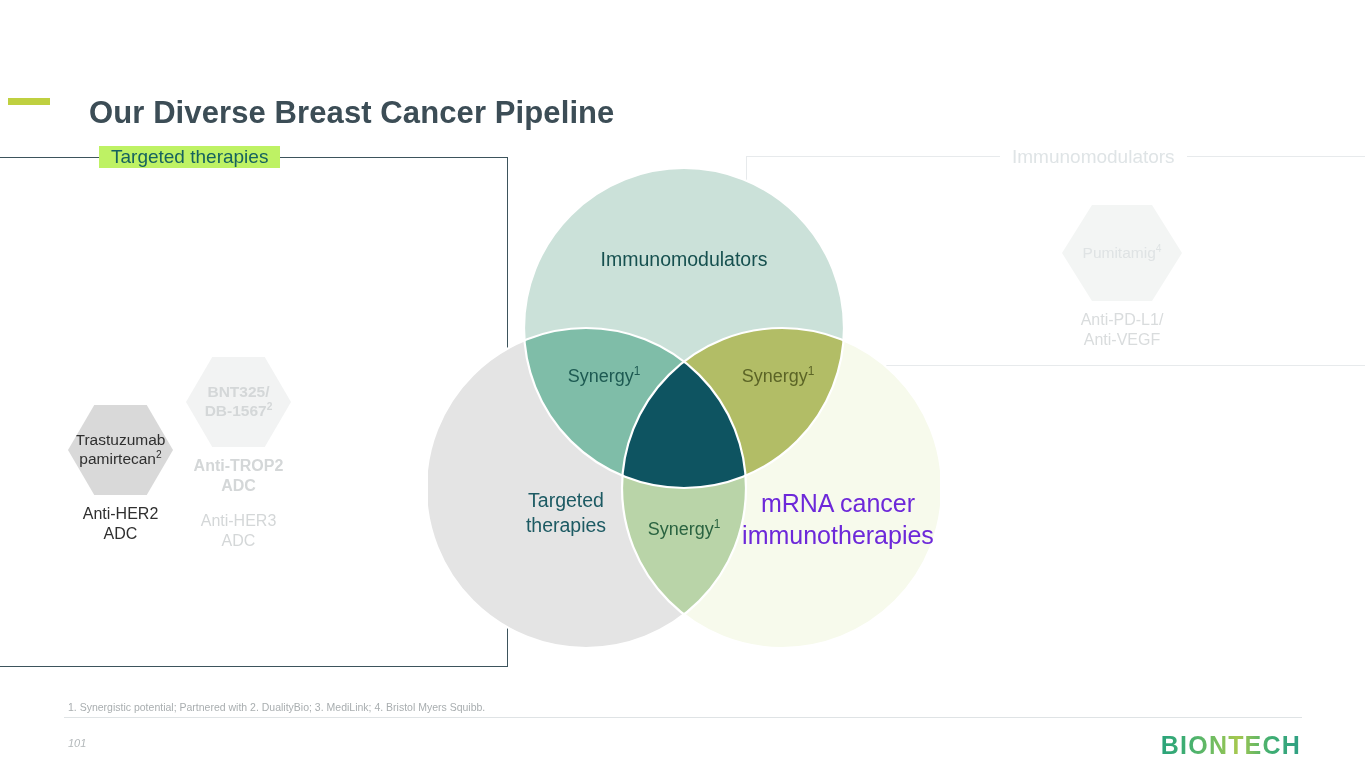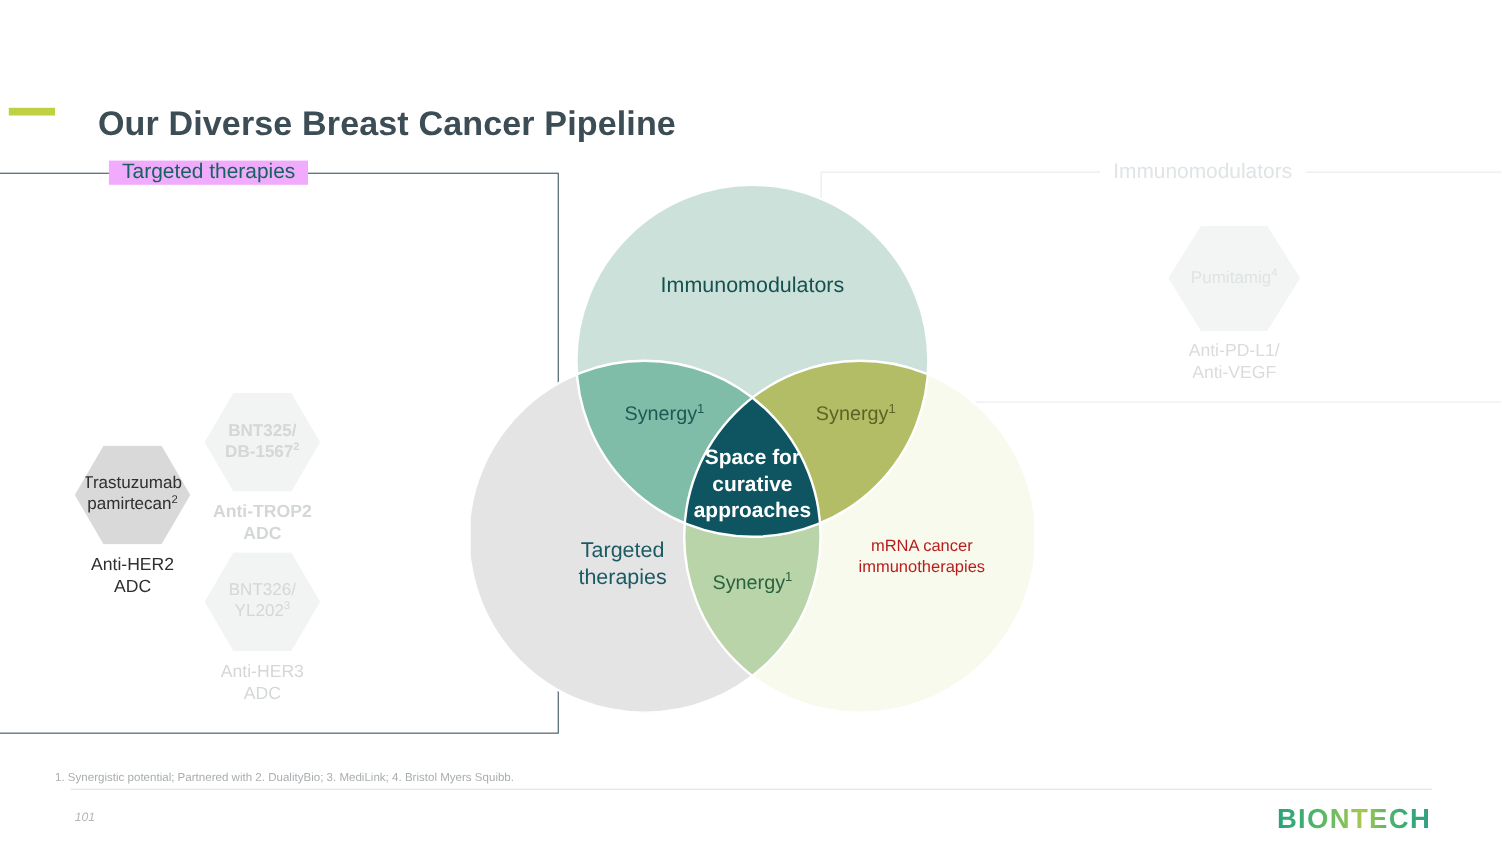--- a/index.html
+++ b/index.html
@@ -47,21 +47,21 @@
     width: 510px;
     height: 510px;
     border: 1.6px solid #3d545c;
     box-sizing: border-box;
   }
   .panel-left-label {
     position: absolute;
     left: 99px;
     top: 146px;
     padding: 0 12px;
-    background: #f0abfc;
+    background: #bef264;
     font-size: 19px;
     color: #16625e;
     white-space: nowrap;
   }
 
   
   .panel-right {
     position: absolute;
     left: 746px;
     top: 156px;
@@ -124,36 +124,36 @@
     top: 168px;
   }
   .venn-label {
     position: absolute;
     text-align: center;
     white-space: nowrap;
     pointer-events: none;
   }
   .lbl-immuno { font-size: 19.5px; color: #16504f; }
   .lbl-targeted { font-size: 19.5px; color: #1c5a63; line-height: 1.26; }
-  .lbl-mrna { font-size: 15px; color: #b91c1c; line-height: 1.26; }
+  .lbl-mrna { font-size: 25px; color: #6d28d9; line-height: 1.26; }
   .lbl-syn { font-size: 18px; }
   .lbl-syn-left { color: #1d5a52; }
   .lbl-syn-right { color: #5b6426; }
   .lbl-syn-bottom { color: #2a6340; }
   .lbl-center {
     font-size: 19px;
     font-weight: bold;
     color: #ffffff;
     line-height: 1.26;
   }
 
   
   .footnote {
     position: absolute;
-    left: 50px;
+    left: 68px;
     top: 701px;
     font-size: 10.5px;
     color: #a9aeb0;
     white-space: nowrap;
   }
   .footer-rule {
     position: absolute;
     left: 64px;
     top: 717px;
     width: 1238px;
@@ -204,23 +204,20 @@
   </div>
 
   <div class="hex-group hex-ghost" style="left:186px; top:357px; width:105px;font-weight:bold;">
     <div class="hex" style="width:105px; height:90px;">
       <div class="hex-text"><span>BNT325/</span><br><span>DB-1567</span><sup>2</sup></div>
     </div>
     <div class="hex-caption"><span>Anti-TROP2</span><br><span>ADC</span></div>
   </div>
 
   <div class="hex-group hex-ghost" style="left:186px; top:502px; width:105px;">
-    <div class="hex" style="width:105px; height:90px;">
-      <div class="hex-text"><span>BNT326/</span><br><span>YL202</span><sup>3</sup></div>
-    </div>
     <div class="hex-caption"><span>Anti-HER3</span><br><span>ADC</span></div>
   </div>
 
   <div class="hex-group hex-ghost-r" style="left:1062px; top:205px; width:120px;">
     <div class="hex" style="width:120px; height:96px;">
       <div class="hex-text"><span>Pumitamig</span><sup>4</sup></div>
     </div>
     <div class="hex-caption"><span>Anti-PD-L1/</span><br><span>Anti-VEGF</span></div>
   </div>
 
@@ -268,21 +265,20 @@
     <div class="venn-label lbl-targeted" style="left:38px; top:320px; width:200px;"><span>Targeted</span><br><span>therapies</span></div>
 
     <div class="venn-label lbl-mrna" style="left:290px; top:320px; width:240px;"><span>mRNA cancer</span><br><span>immunotherapies</span></div>
 
     <div class="venn-label lbl-syn lbl-syn-left" style="left:76px; top:198px; width:200px;"><span>Synergy</span><sup>1</sup></div>
 
     <div class="venn-label lbl-syn lbl-syn-right" style="left:250px; top:198px; width:200px;"><span>Synergy</span><sup>1</sup></div>
 
     <div class="venn-label lbl-syn lbl-syn-bottom" style="left:156px; top:351px; width:200px;"><span>Synergy</span><sup>1</sup></div>
 
-    <div class="venn-label lbl-center" style="left:156px; top:237px; width:200px;"><span>Space for</span><br><span>curative</span><br><span>approaches</span></div>
   </div>
 
   <div class="footnote">1. Synergistic potential; Partnered with 2. DualityBio; 3. MediLink; 4. Bristol Myers Squibb.</div>
   <div class="footer-rule"></div>
   <div class="page-num">101</div>
   <div class="logo">BIONTECH</div>
 
 </div>
 
 </body></html>

